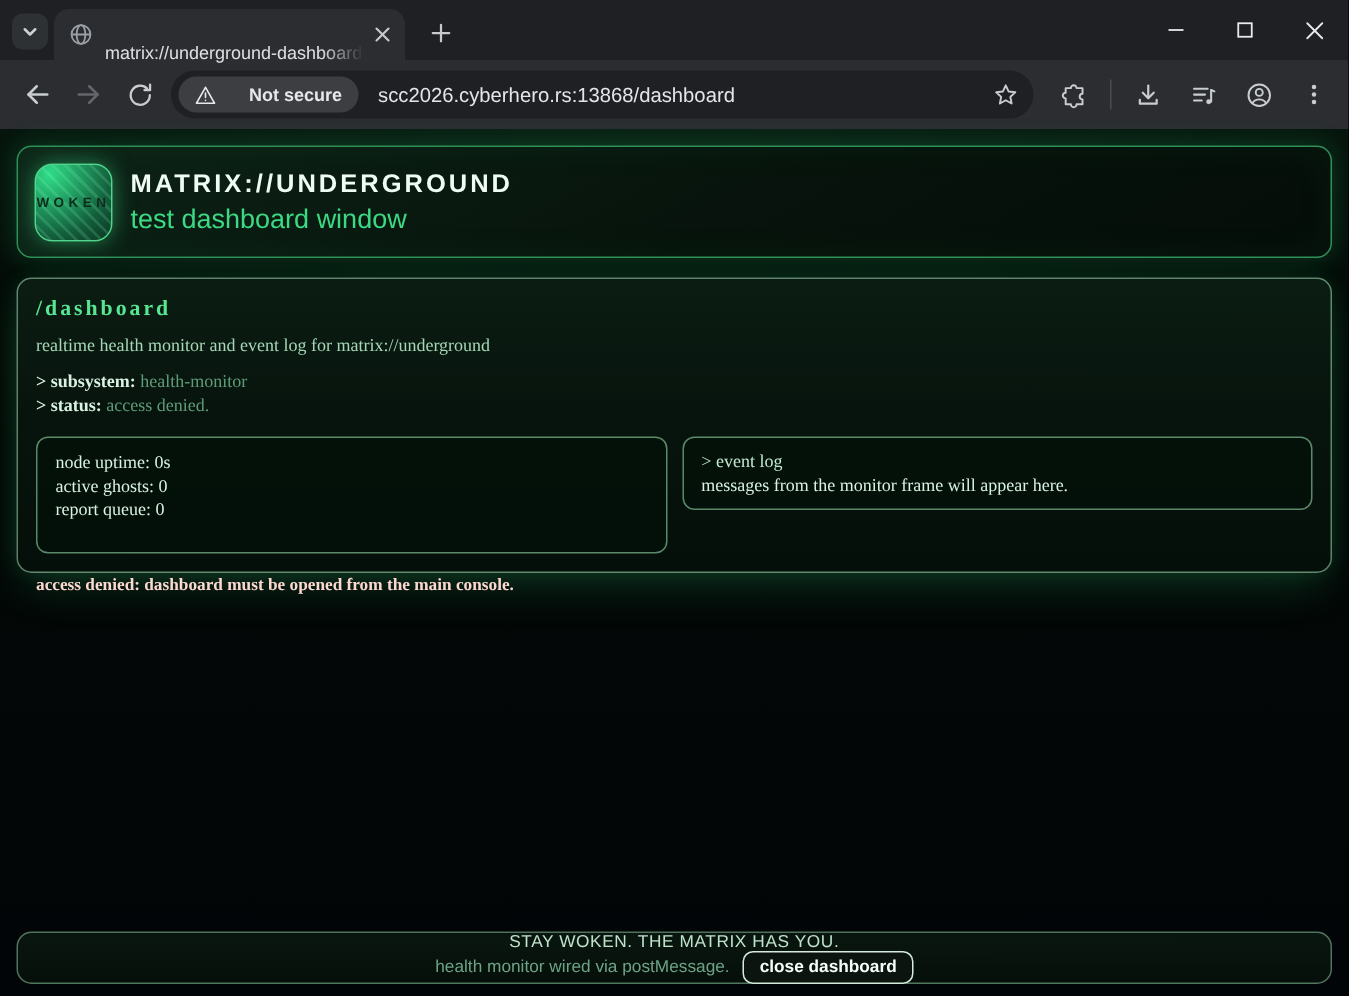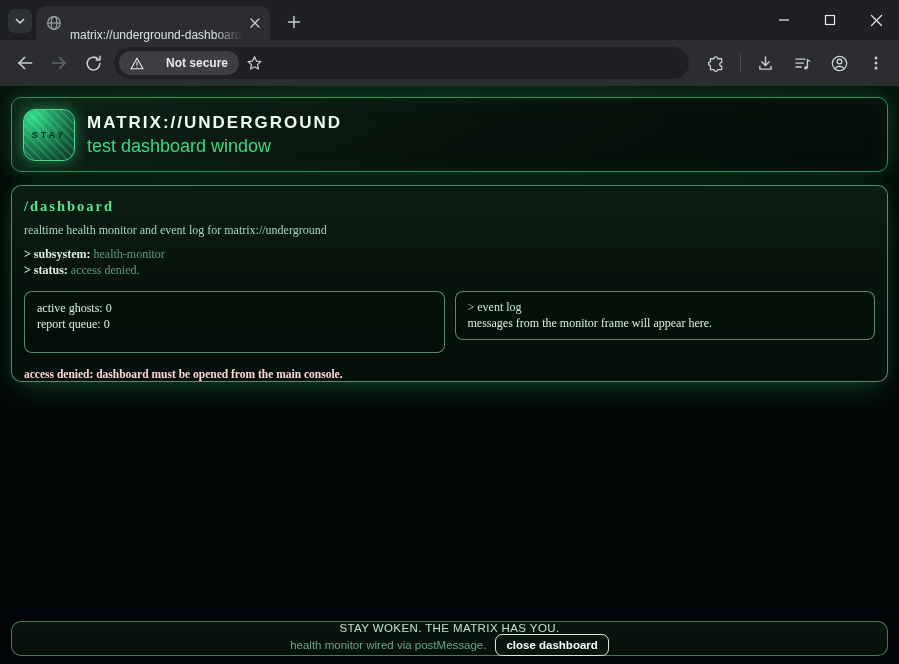--- a/index.html
+++ b/index.html
@@ -218,20 +218,21 @@
     <div class="chip">
       <span>
         <svg width="14" height="13" viewBox="0 0 14 13" fill="none" stroke="#e6e8ea" stroke-width="1.1" stroke-linejoin="round">
             <path d="M7 1.2 13 11.8H1z"></path>
             <line x1="7" y1="5" x2="7" y2="8" stroke-linecap="round"></line>
             <circle cx="7" cy="9.9" r="0.55" fill="#e6e8ea" stroke="none"></circle>
           </svg>
       </span>
       <span>Not secure</span>
     </div>
+    <span class="url">scc2026.cyberhero.rs:13868/dashboard</span>
     <div class="icon-btn">
       <span>
         <svg width="17" height="17" viewBox="0 0 20 20" fill="none" stroke="#c9cdd1" stroke-width="1.5" stroke-linejoin="round">
             <path d="M10 2.2l2.3 4.9 5.2.6-3.9 3.6 1 5.2L10 13.9l-4.6 2.6 1-5.2L2.5 7.7l5.2-.6z"></path>
           </svg>
       </span>
     </div>
   </div>
 
   <div class="toolbar-right">
@@ -282,21 +283,21 @@
           </svg>
       </span>
     </div>
   </div>
 </div>
 
 <div class="page">
 
   <div class="hdr-box">
     <div class="logo">
-      <span class="logo-text">STAY</span>
+      <span class="logo-text">WOKEN</span>
     </div>
     <div>
       <div class="hdr-title">MATRIX://UNDERGROUND</div>
       <div class="hdr-sub">test dashboard window</div>
     </div>
   </div>
 
   <div class="main-panel">
     <div class="panel-heading">/dashboard</div>
     <div class="panel-desc">realtime health monitor and event log for matrix://underground</div>
@@ -307,20 +308,21 @@
         <span class="t-value">health-monitor</span>
       </div>
       <div>
         <span class="t-label">&gt; status:</span>
         <span class="t-value">access denied.</span>
       </div>
     </div>
 
     <div class="cols">
       <div class="stat-box">
+        <div>node uptime: 0s</div>
         <div>active ghosts: 0</div>
         <div>report queue: 0</div>
       </div>
       <div class="log-box">
         <div class="log-title">&gt; event log</div>
         <div class="log-msg">messages from the monitor frame will appear here.</div>
       </div>
     </div>
 
     <div class="error-line">access denied: dashboard must be opened from the main console.</div>

